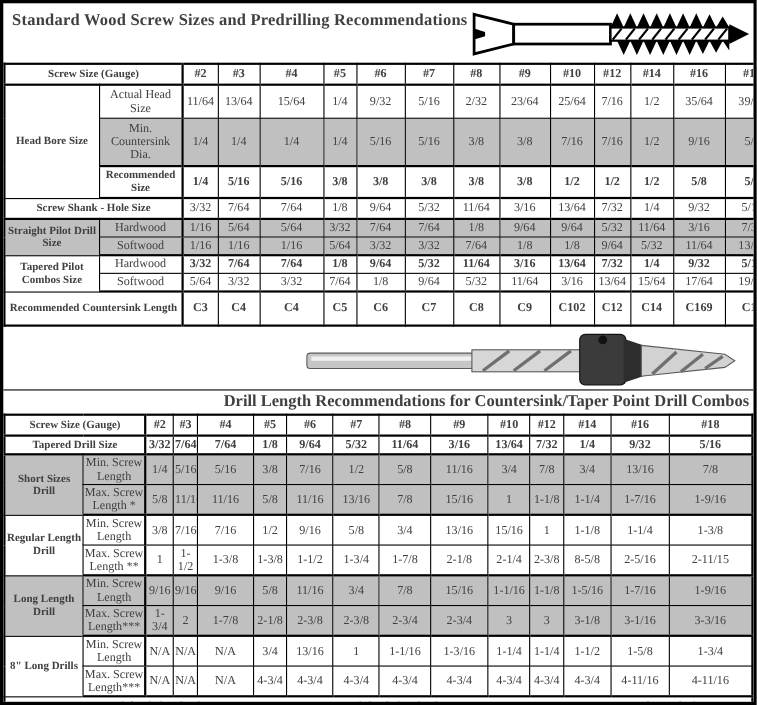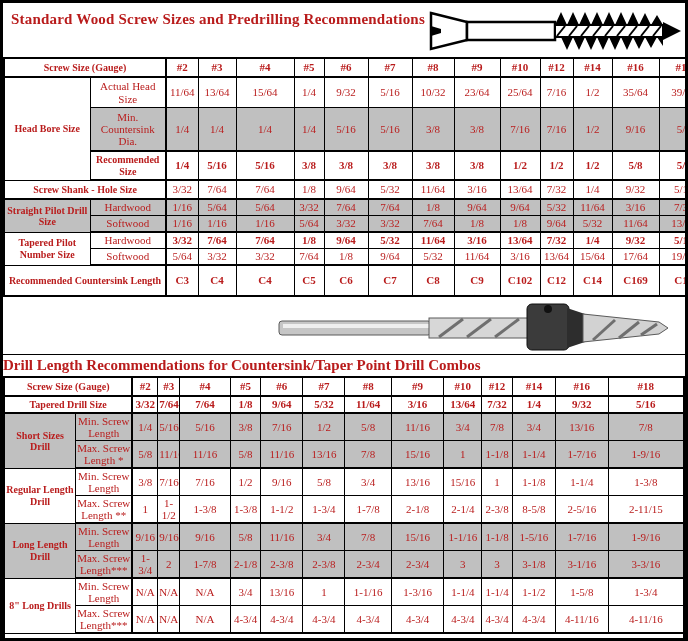--- a/index.html
+++ b/index.html
@@ -1,18 +1,18 @@
 <!DOCTYPE html>
 <html><head>
 <meta charset="utf-8">
 <style>
   html,body{margin:0;padding:0;background:#fff;}
   .sheet{
     width:688px;height:641px;box-sizing:border-box;
-    border:3px solid #000;background:#fff;color:#b91c1c;
+    border:3px solid #000;background:#fff;color:#404040;
     font-family:"Liberation Serif","DejaVu Serif",serif;
     overflow:hidden;
   }
   
   .title-band{position:relative;height:54px;}
   .title{font-size:15px;font-weight:bold;padding:8px 0 0 8px;letter-spacing:.2px;}
   .screw-img{position:absolute;top:3px;right:2px;}
   
   table{width:100%;border-collapse:collapse;table-layout:fixed;}
   .t{border:2px solid #000;}
@@ -22,21 +22,21 @@
   tr.shade td{background:#c0c0c0;}
   tr.bv td.v{font-weight:bold;}
   tr.bb td{border-bottom-width:2px;}
   tr.bt td{border-top-width:2px;}
   td.c0,.v.c0{border-left-width:2px;}
   .r18 td{height:17px;} .r30 td{height:29px;} .r42 td{height:42px;}
   .r28 td{height:27px;} .r16 td{height:15px;} .r27 td{height:26px;}
   
   .drill-band{position:relative;height:57px;border-bottom:1px solid #000;}
   .drill-img{position:absolute;top:3px;right:14px;}
-  .subtitle{height:21px;font-size:15px;font-weight:bold;
+  .subtitle{height:21px;font-size:15px;font-weight:bold;text-align:right;
             padding-right:4px;box-sizing:border-box;line-height:21px;}
   
   .foot-flex{display:flex;justify-content:space-around;font-size:11px;}
 </style>
 </head>
 <body>
 
 <div class="sheet">
 
   <div class="title-band">
@@ -100,21 +100,21 @@
         </tr>
     <tr class="r30">
       <td rowspan="3" class="b">Head Bore Size</td>
       <td>Actual Head Size</td>
     <td class="v c0">11/64</td>
           <td class="v">13/64</td>
           <td class="v">15/64</td>
           <td class="v">1/4</td>
           <td class="v">9/32</td>
           <td class="v">5/16</td>
-          <td class="v">10/32</td>
+          <td class="v">2/32</td>
           <td class="v">23/64</td>
           <td class="v">25/64</td>
           <td class="v">7/16</td>
           <td class="v">1/2</td>
           <td class="v">35/64</td>
           <td class="v">39/64</td>
         </tr>
     <tr class="r42 shade">
       <td>Min. Countersink Dia.</td>
     <td class="v c0">1/4</td>
@@ -190,21 +190,21 @@
           <td class="v">3/32</td>
           <td class="v">7/64</td>
           <td class="v">1/8</td>
           <td class="v">1/8</td>
           <td class="v">9/64</td>
           <td class="v">5/32</td>
           <td class="v">11/64</td>
           <td class="v">13/64</td>
         </tr>
     <tr class="r16 bv">
-      <td rowspan="2" class="b">Tapered Pilot Number Size</td>
+      <td rowspan="2" class="b">Tapered Pilot Combos Size</td>
       <td>Hardwood</td>
     <td class="v c0">3/32</td>
           <td class="v">7/64</td>
           <td class="v">7/64</td>
           <td class="v">1/8</td>
           <td class="v">9/64</td>
           <td class="v">5/32</td>
           <td class="v">11/64</td>
           <td class="v">3/16</td>
           <td class="v">13/64</td>

